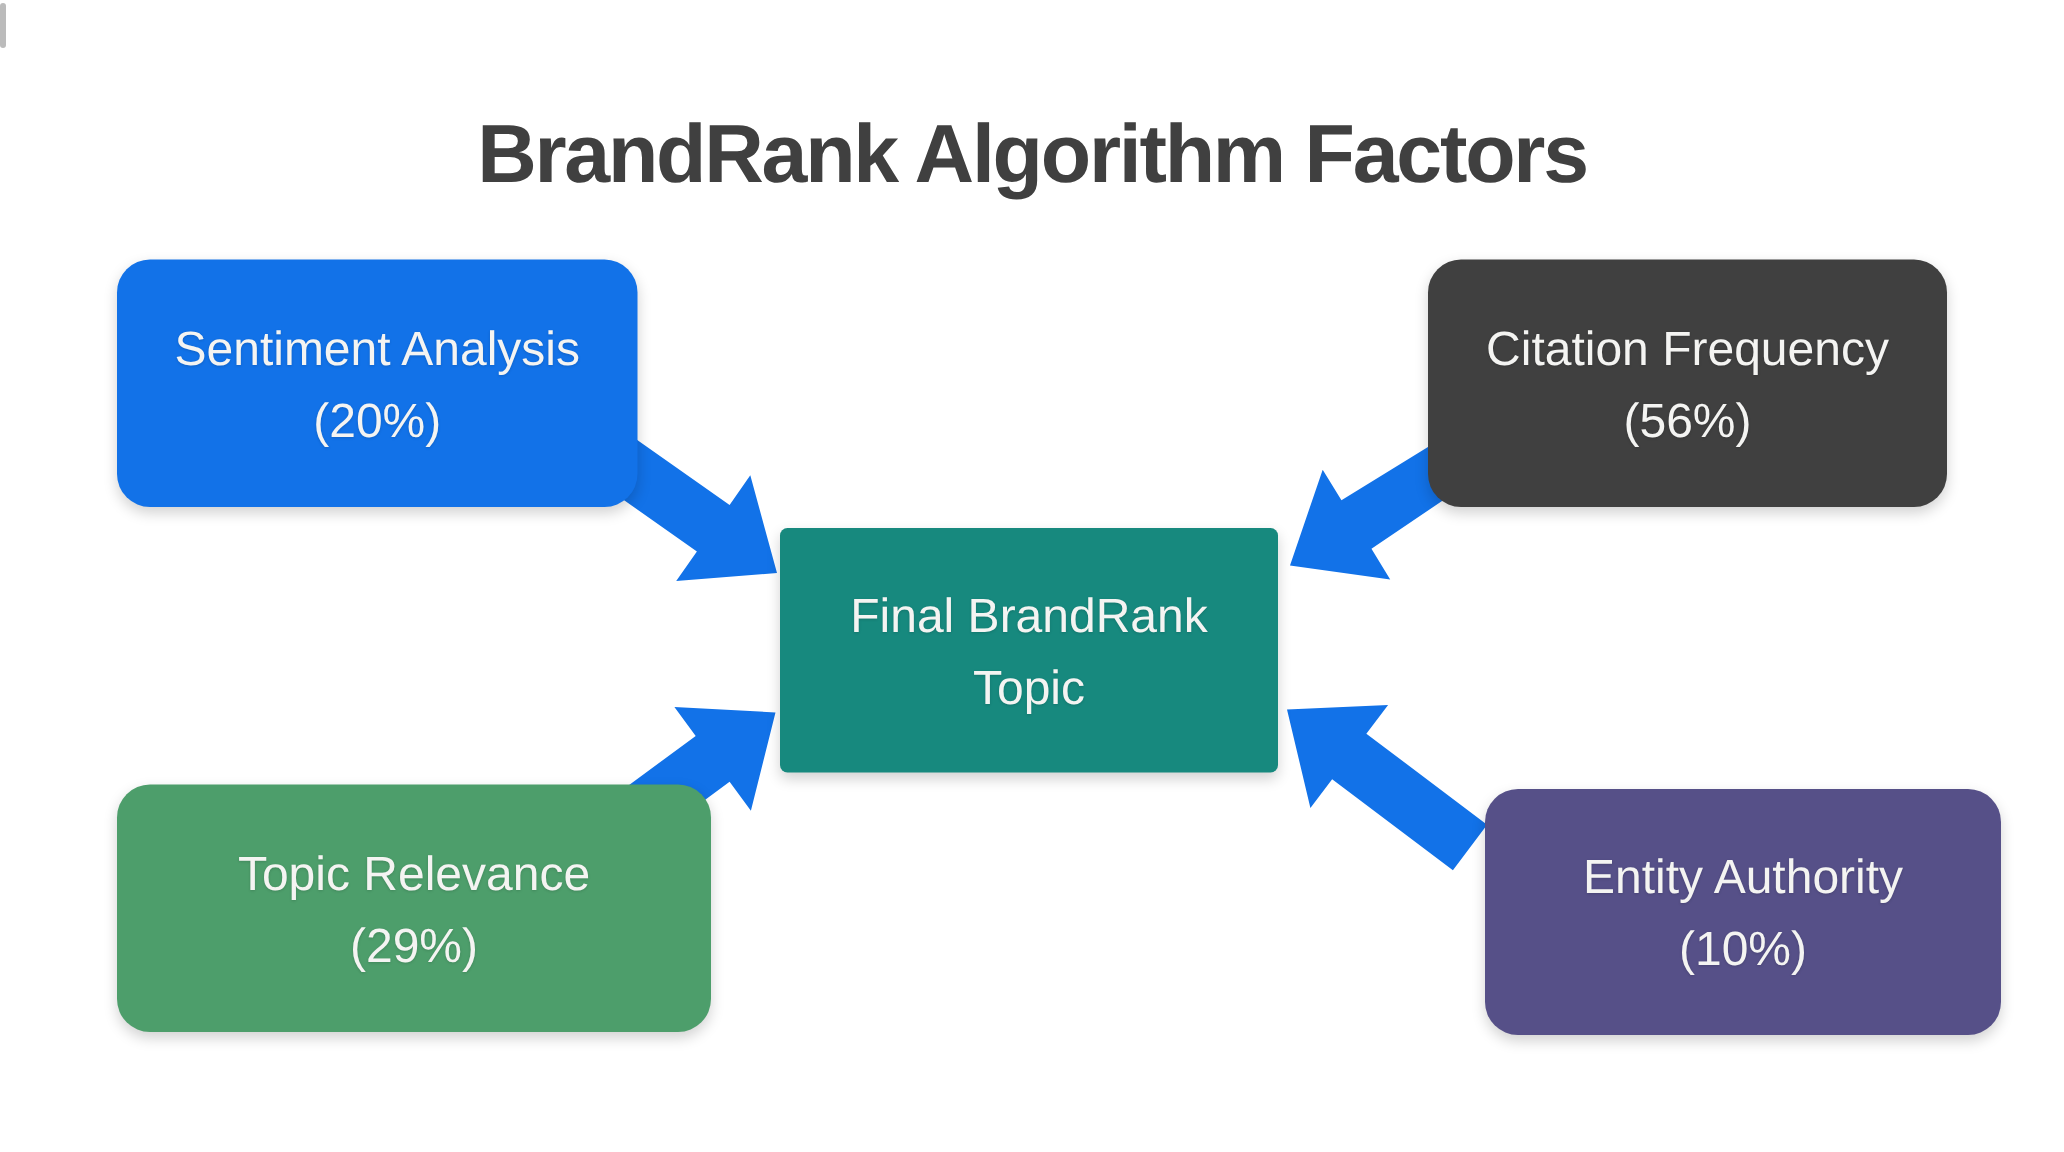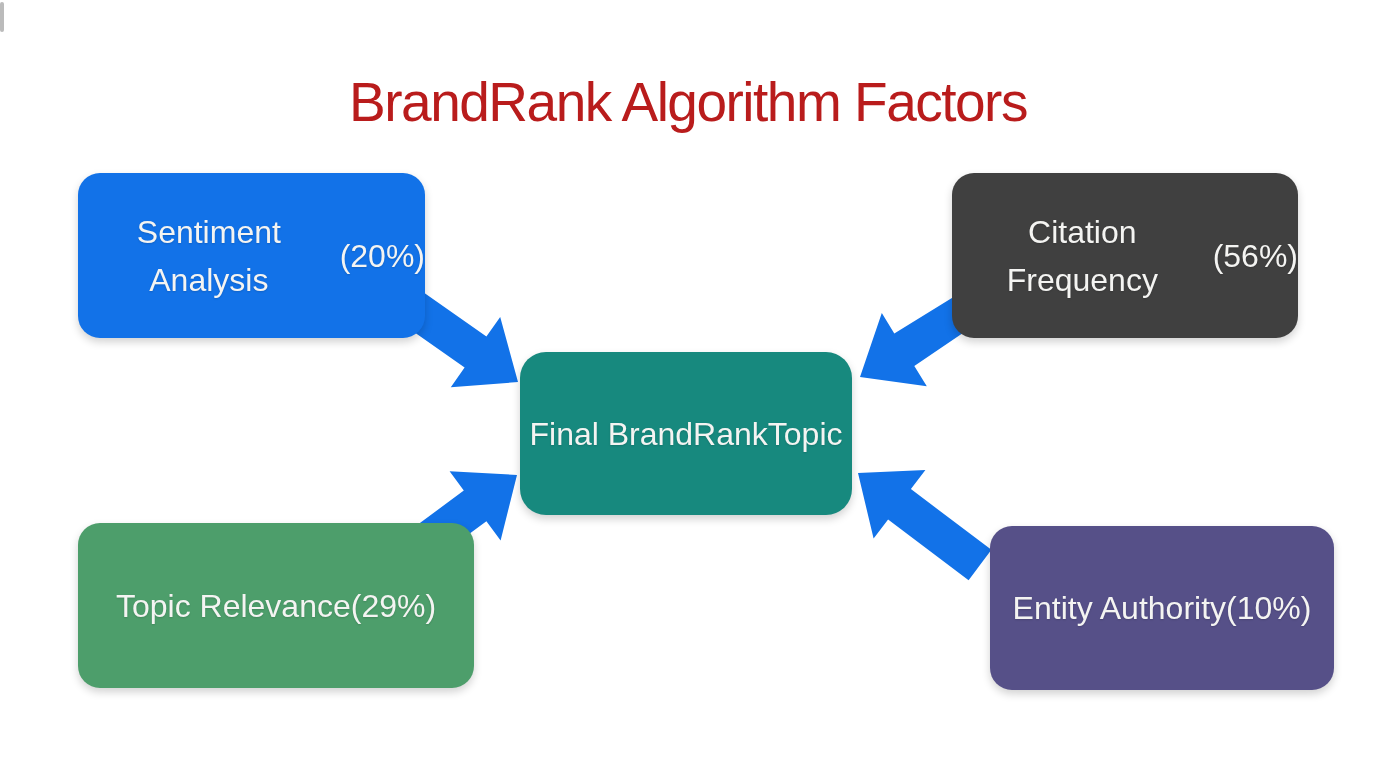--- a/index.html
+++ b/index.html
@@ -17,51 +17,51 @@
     height: 768px;
     background: #ffffff;
   }
   .title {
     position: absolute;
     top: 70px;
     left: 0;
     width: 1376px;
     text-align: center;
     font-size: 55px;
-    font-weight: normal;
+    font-weight: bold;
     letter-spacing: -1.5px;
-    color: #b91c1c;
+    color: #404040;
   }
   .arrow-layer {
     position: absolute;
     top: 0; left: 0;
     width: 1376px;
     height: 768px;
     z-index: 1;
   }
   .box {
     position: absolute;
     z-index: 2;
     border-radius: 22px;
     display: flex;
-    flex-direction: row;
+    flex-direction: column;
     align-items: center;
     justify-content: center;
     text-align: center;
     color: #f4f4f2;
     font-size: 32px;
     line-height: 48px;
     box-shadow: 0 4px 9px rgba(0,0,0,0.18);
     text-shadow: 0 1px 2px rgba(0,0,0,0.15);
   }
   .box-top-left     { left: 78px;  top: 173px; width: 347px; height: 165px; }
   .box-top-right    { left: 952px; top: 173px; width: 346px; height: 165px; }
   .box-bottom-left  { left: 78px;  top: 523px; width: 396px; height: 165px; }
   .box-bottom-right { left: 990px; top: 526px; width: 344px; height: 164px; }
-  .box-center       { left: 520px; top: 352px; width: 332px; height: 163px; border-radius: 26px; }
+  .box-center       { left: 520px; top: 352px; width: 332px; height: 163px; border-radius: 5px; }
   .artifact {
     position: absolute;
     left: 0; top: 2px;
     width: 4px; height: 30px;
     background: rgba(60,60,60,0.35);
     border-radius: 2px;
     z-index: 3;
   }
 </style>
 </head>

